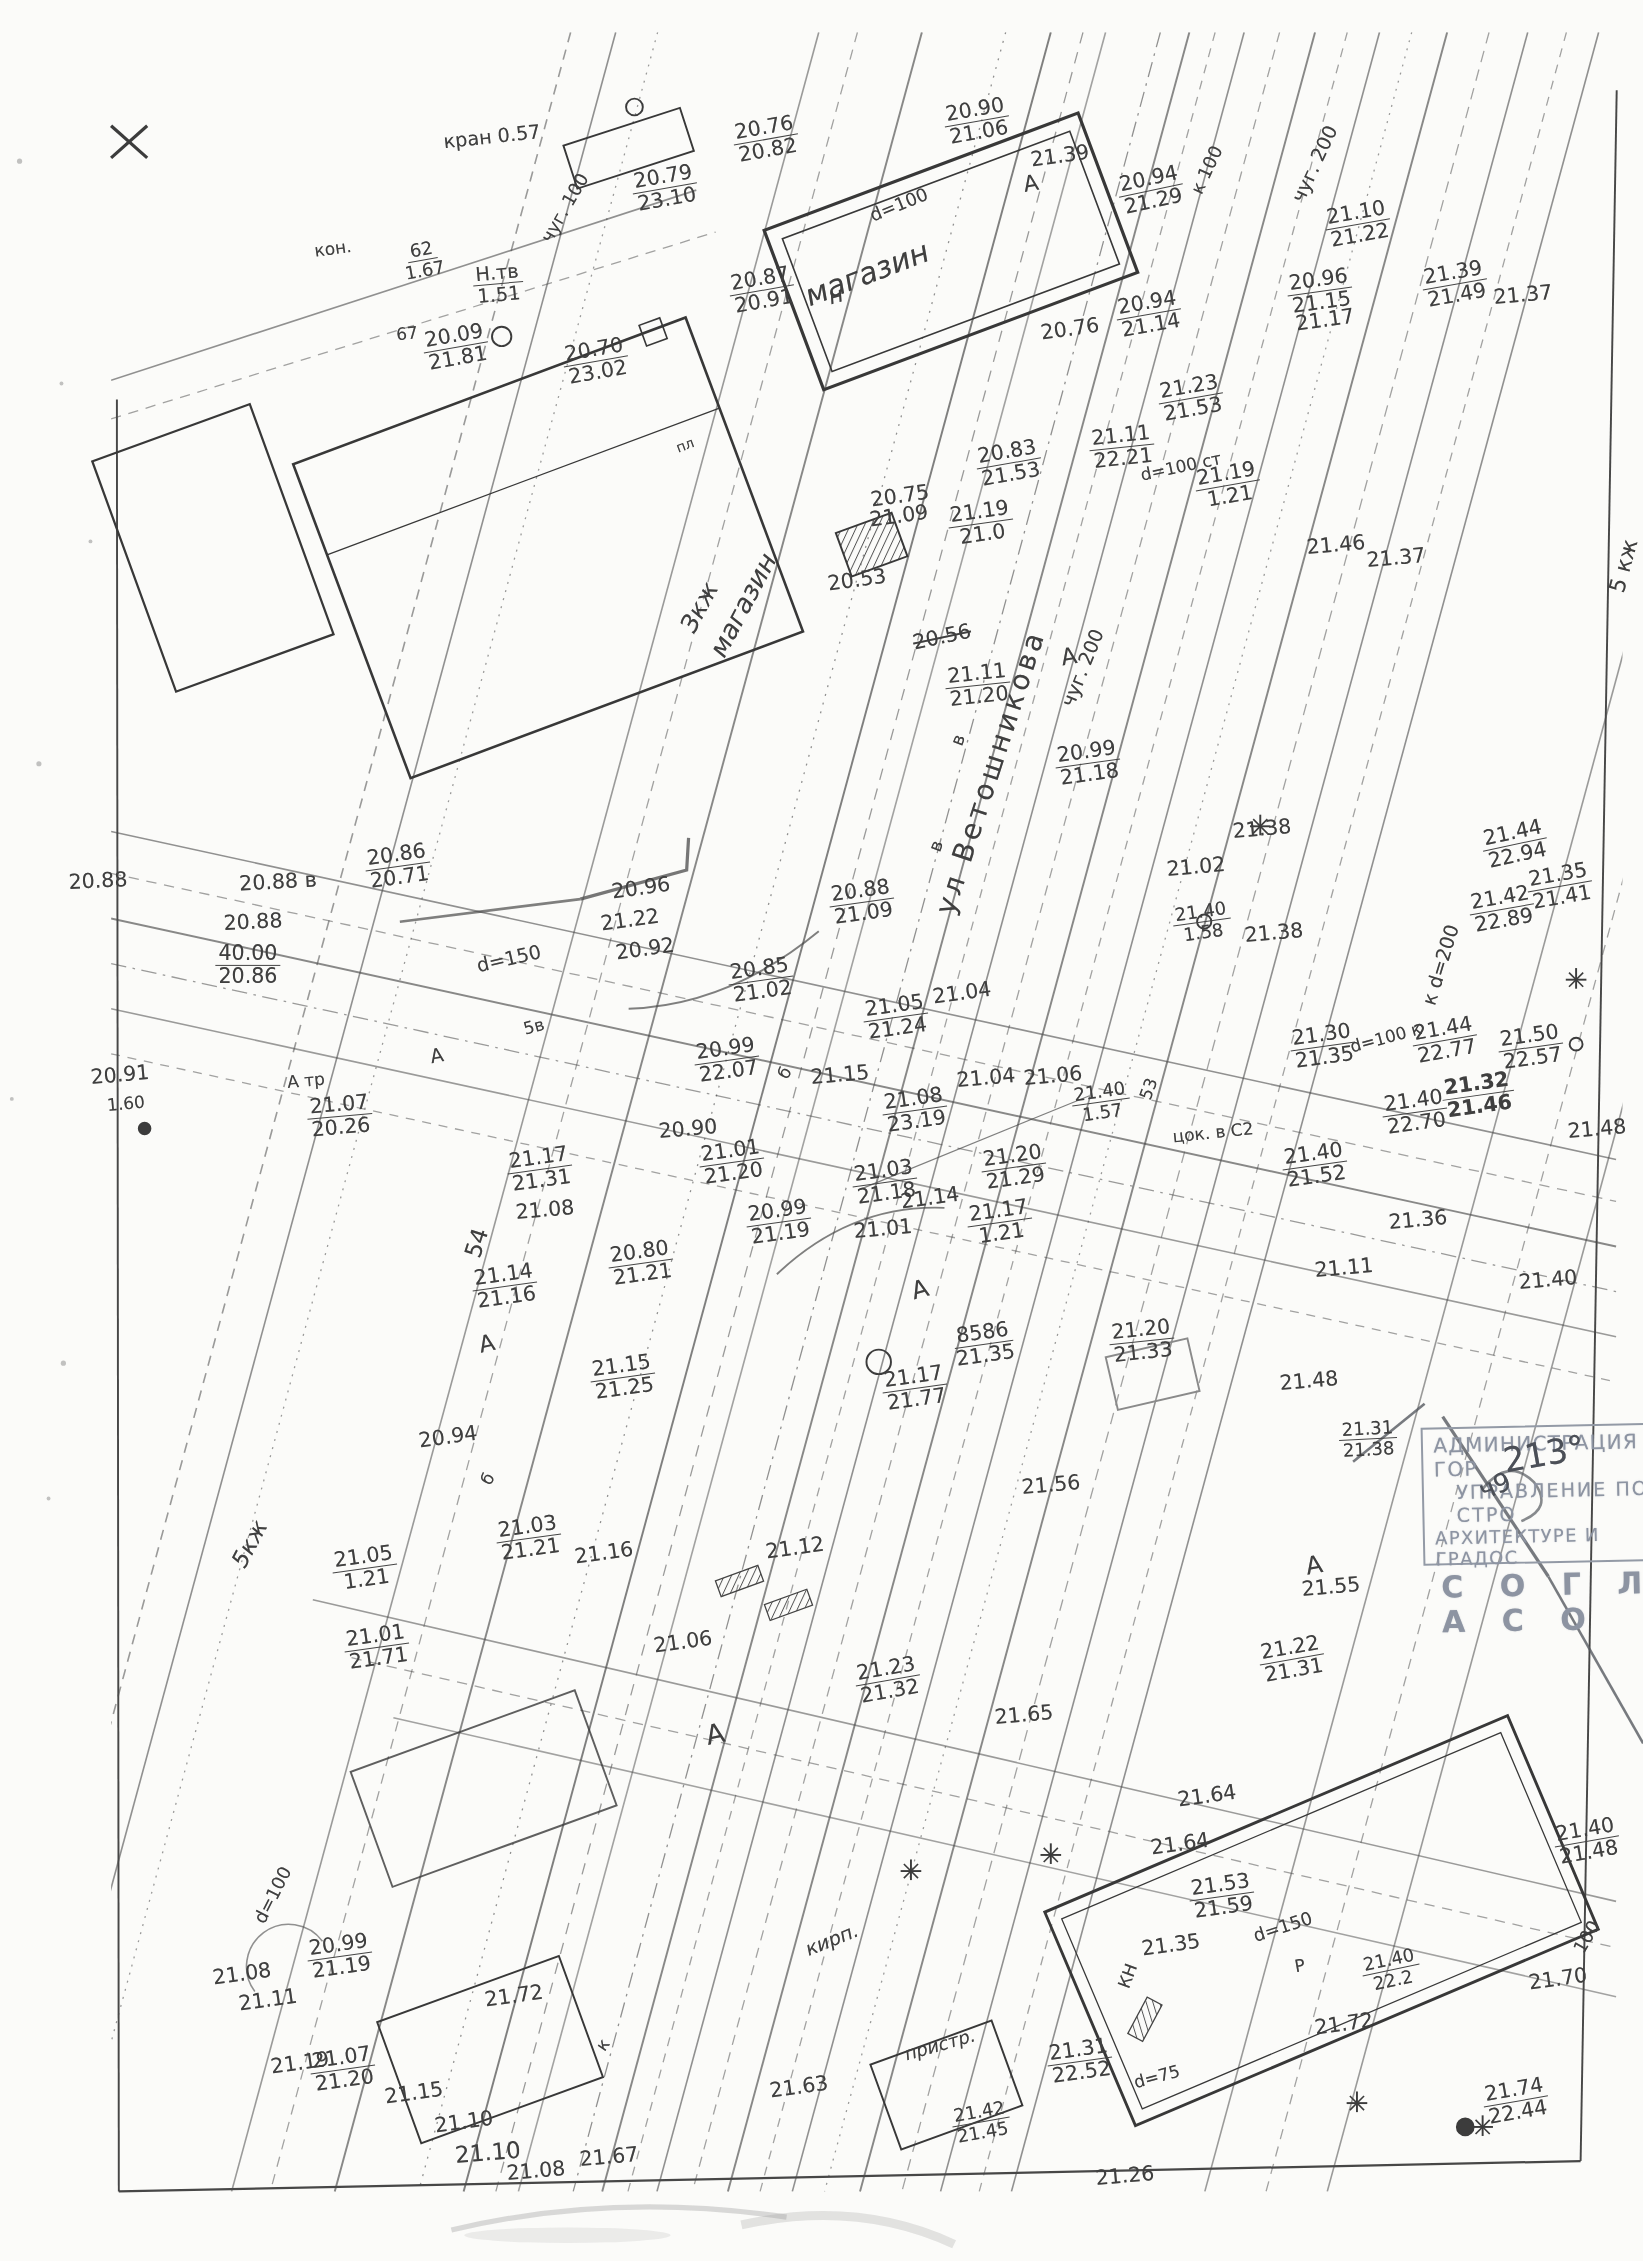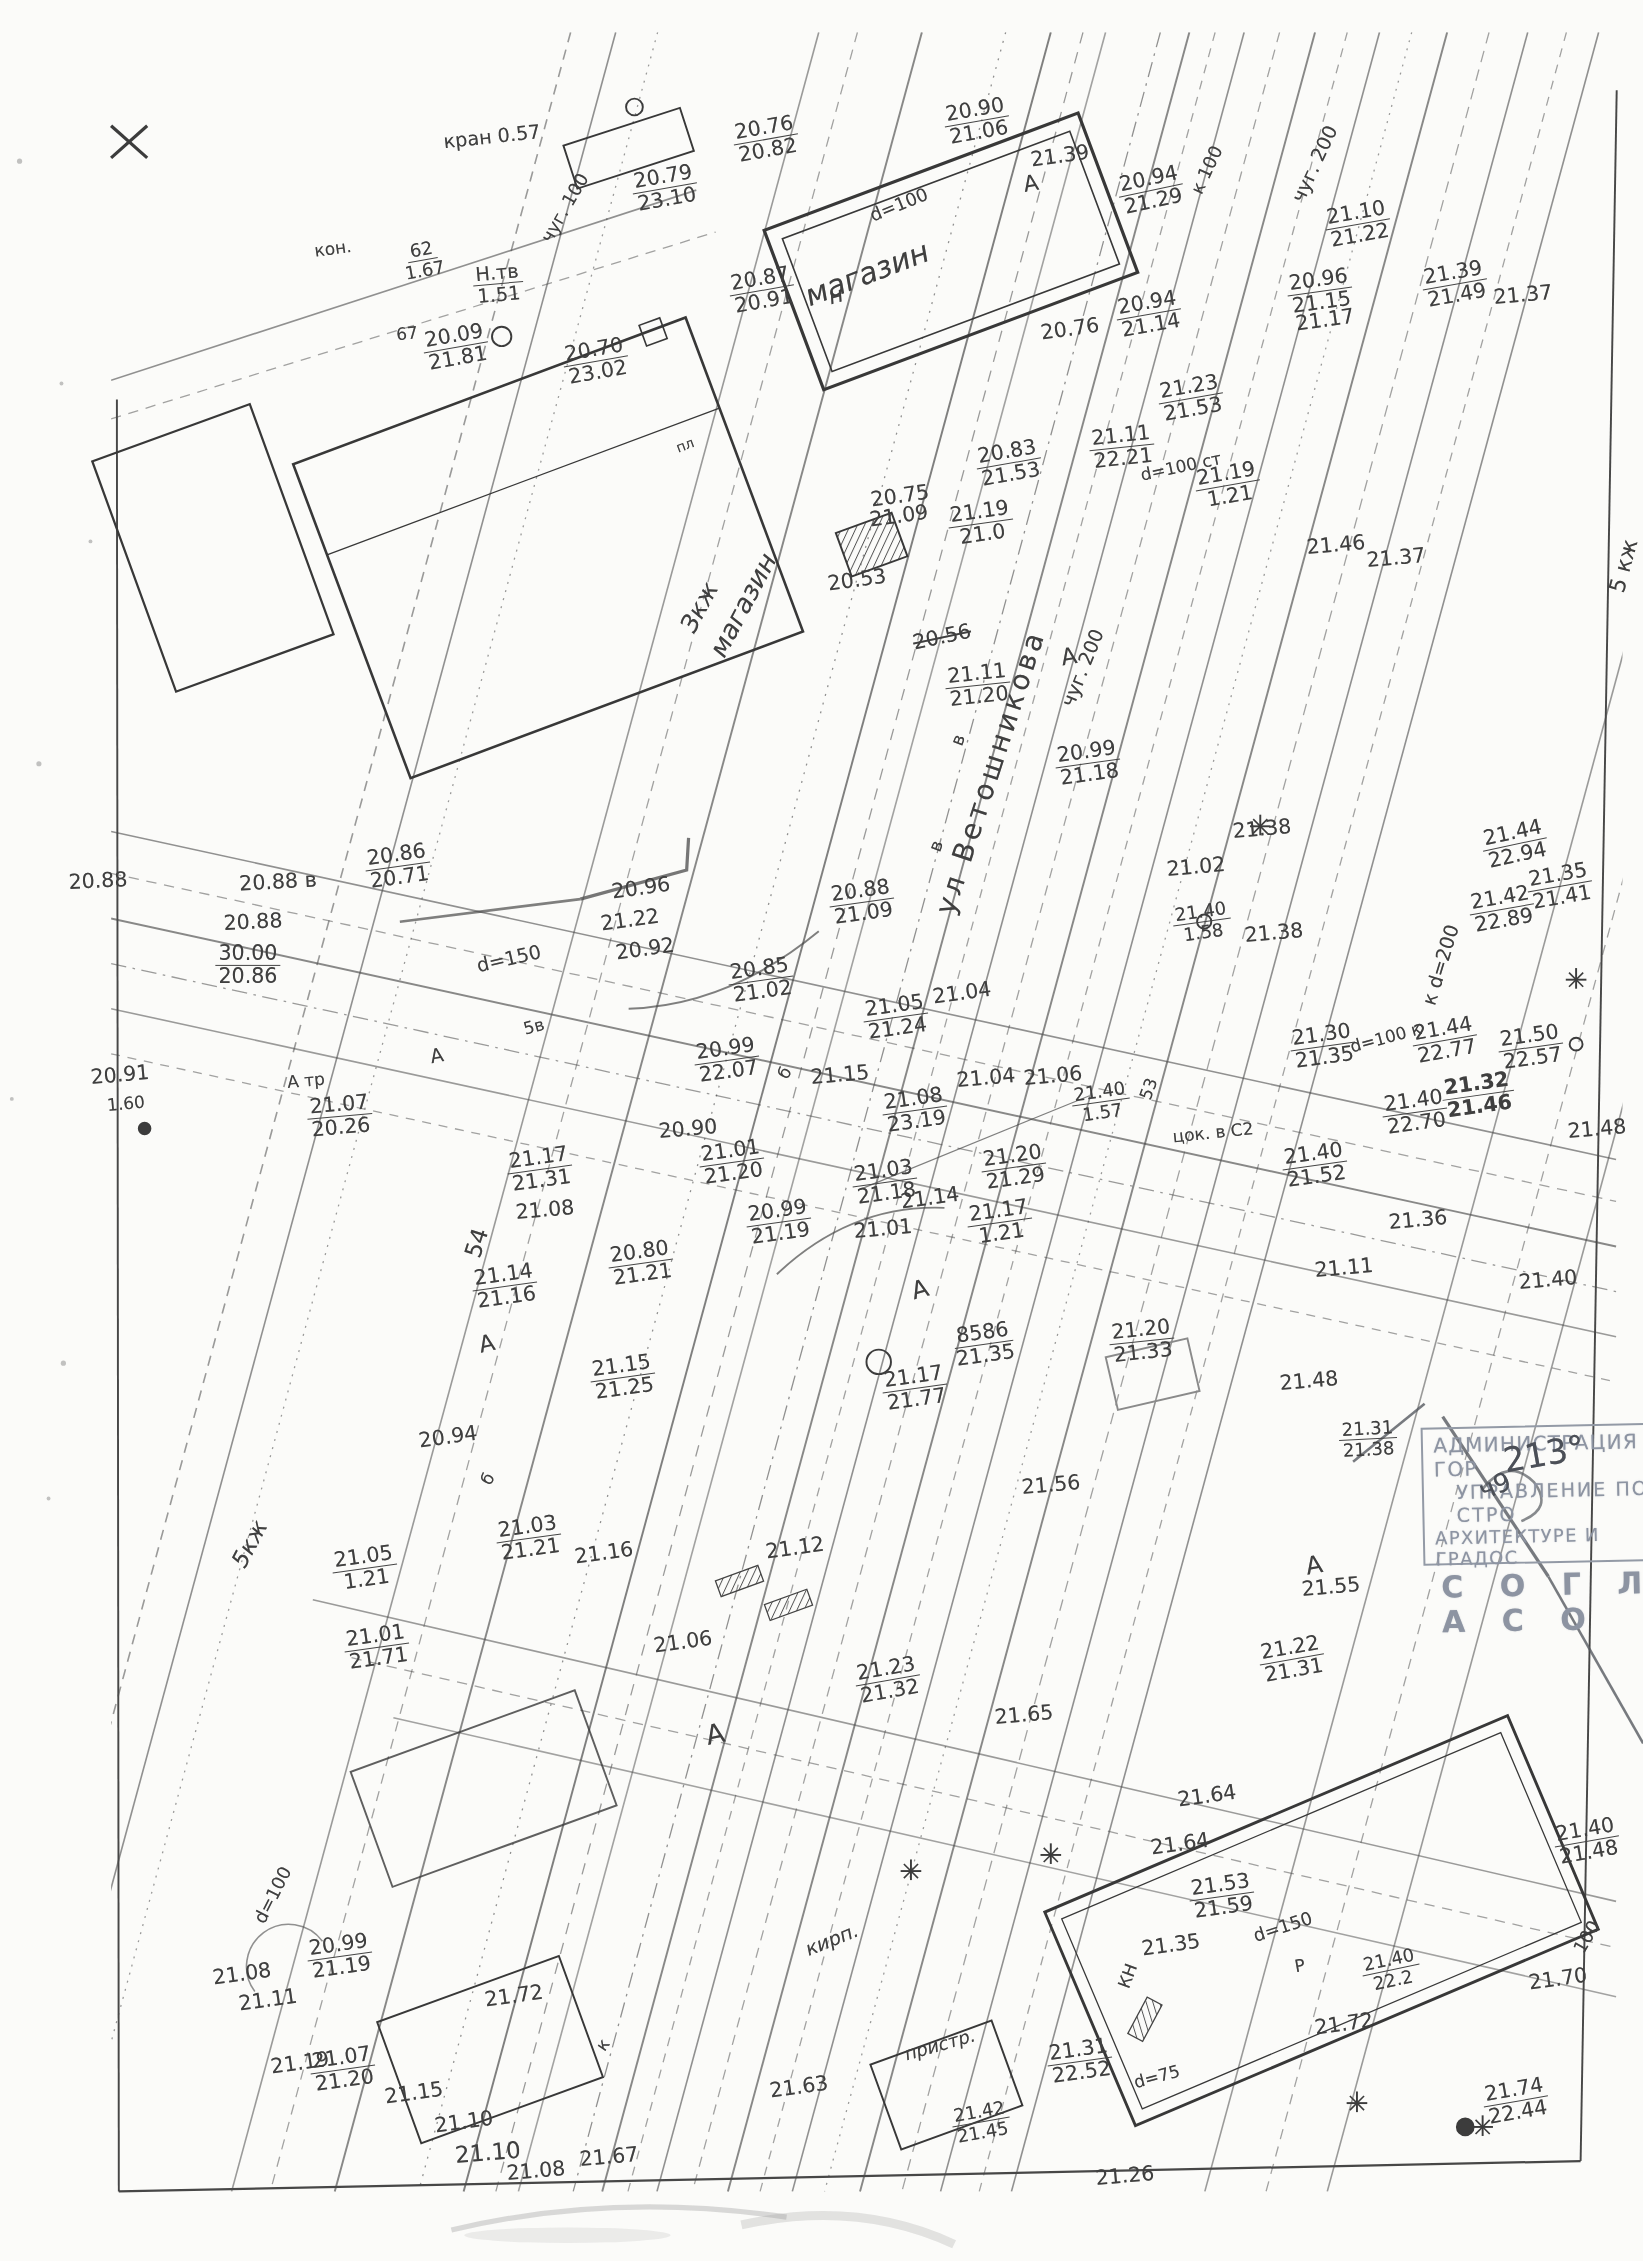--- a/index.html
+++ b/index.html
@@ -520,21 +520,21 @@
         <span class="bot">22.44</span>
       </div>
       <div class="lbl" style="left: 1587px; top: 1937px; font-size: 18px; transform: translate(-50%, -50%) rotate(-60deg);">100</div>
       <div class="lbl frac" style="left: 1587px; top: 1841px; font-size: 20.6px; transform: translate(-50%, -50%) rotate(-10deg);">
         <span class="top">21.40</span>
         <span class="bot">21.48</span>
       </div>
       <div class="lbl" style="left: 278px; top: 882px; font-size: 20.6px; transform: translate(-50%, -50%) rotate(-3deg);">20.88 в</div>
       <div class="lbl" style="left: 253px; top: 922px; font-size: 20.6px; transform: translate(-50%, -50%) rotate(-3deg);">20.88</div>
       <div class="lbl frac" style="left: 248px; top: 965px; font-size: 20.6px; transform: translate(-50%, -50%) rotate(0deg);">
-        <span class="top">30.00</span>
+        <span class="top">40.00</span>
         <span class="bot">20.86</span>
       </div>
       <div class="lbl frac" style="left: 398px; top: 866px; font-size: 20.6px; transform: translate(-50%, -50%) rotate(-8deg);">
         <span class="top">20.86</span>
         <span class="bot">20.71</span>
       </div>
       <div class="lbl" style="left: 509px; top: 959px; font-size: 19.3px; transform: translate(-50%, -50%) rotate(-13deg);">d=150</div>
       <div class="lbl" style="left: 534px; top: 1027px; font-size: 17px; transform: translate(-50%, -50%) rotate(-15deg);">5в</div>
       <div class="lbl" style="left: 120px; top: 1075px; font-size: 20.6px; transform: translate(-50%, -50%) rotate(-5deg);">20.91</div>
       <div class="lbl" style="left: 126px; top: 1104px; font-size: 17px; transform: translate(-50%, -50%) rotate(-5deg);">1.60</div>

